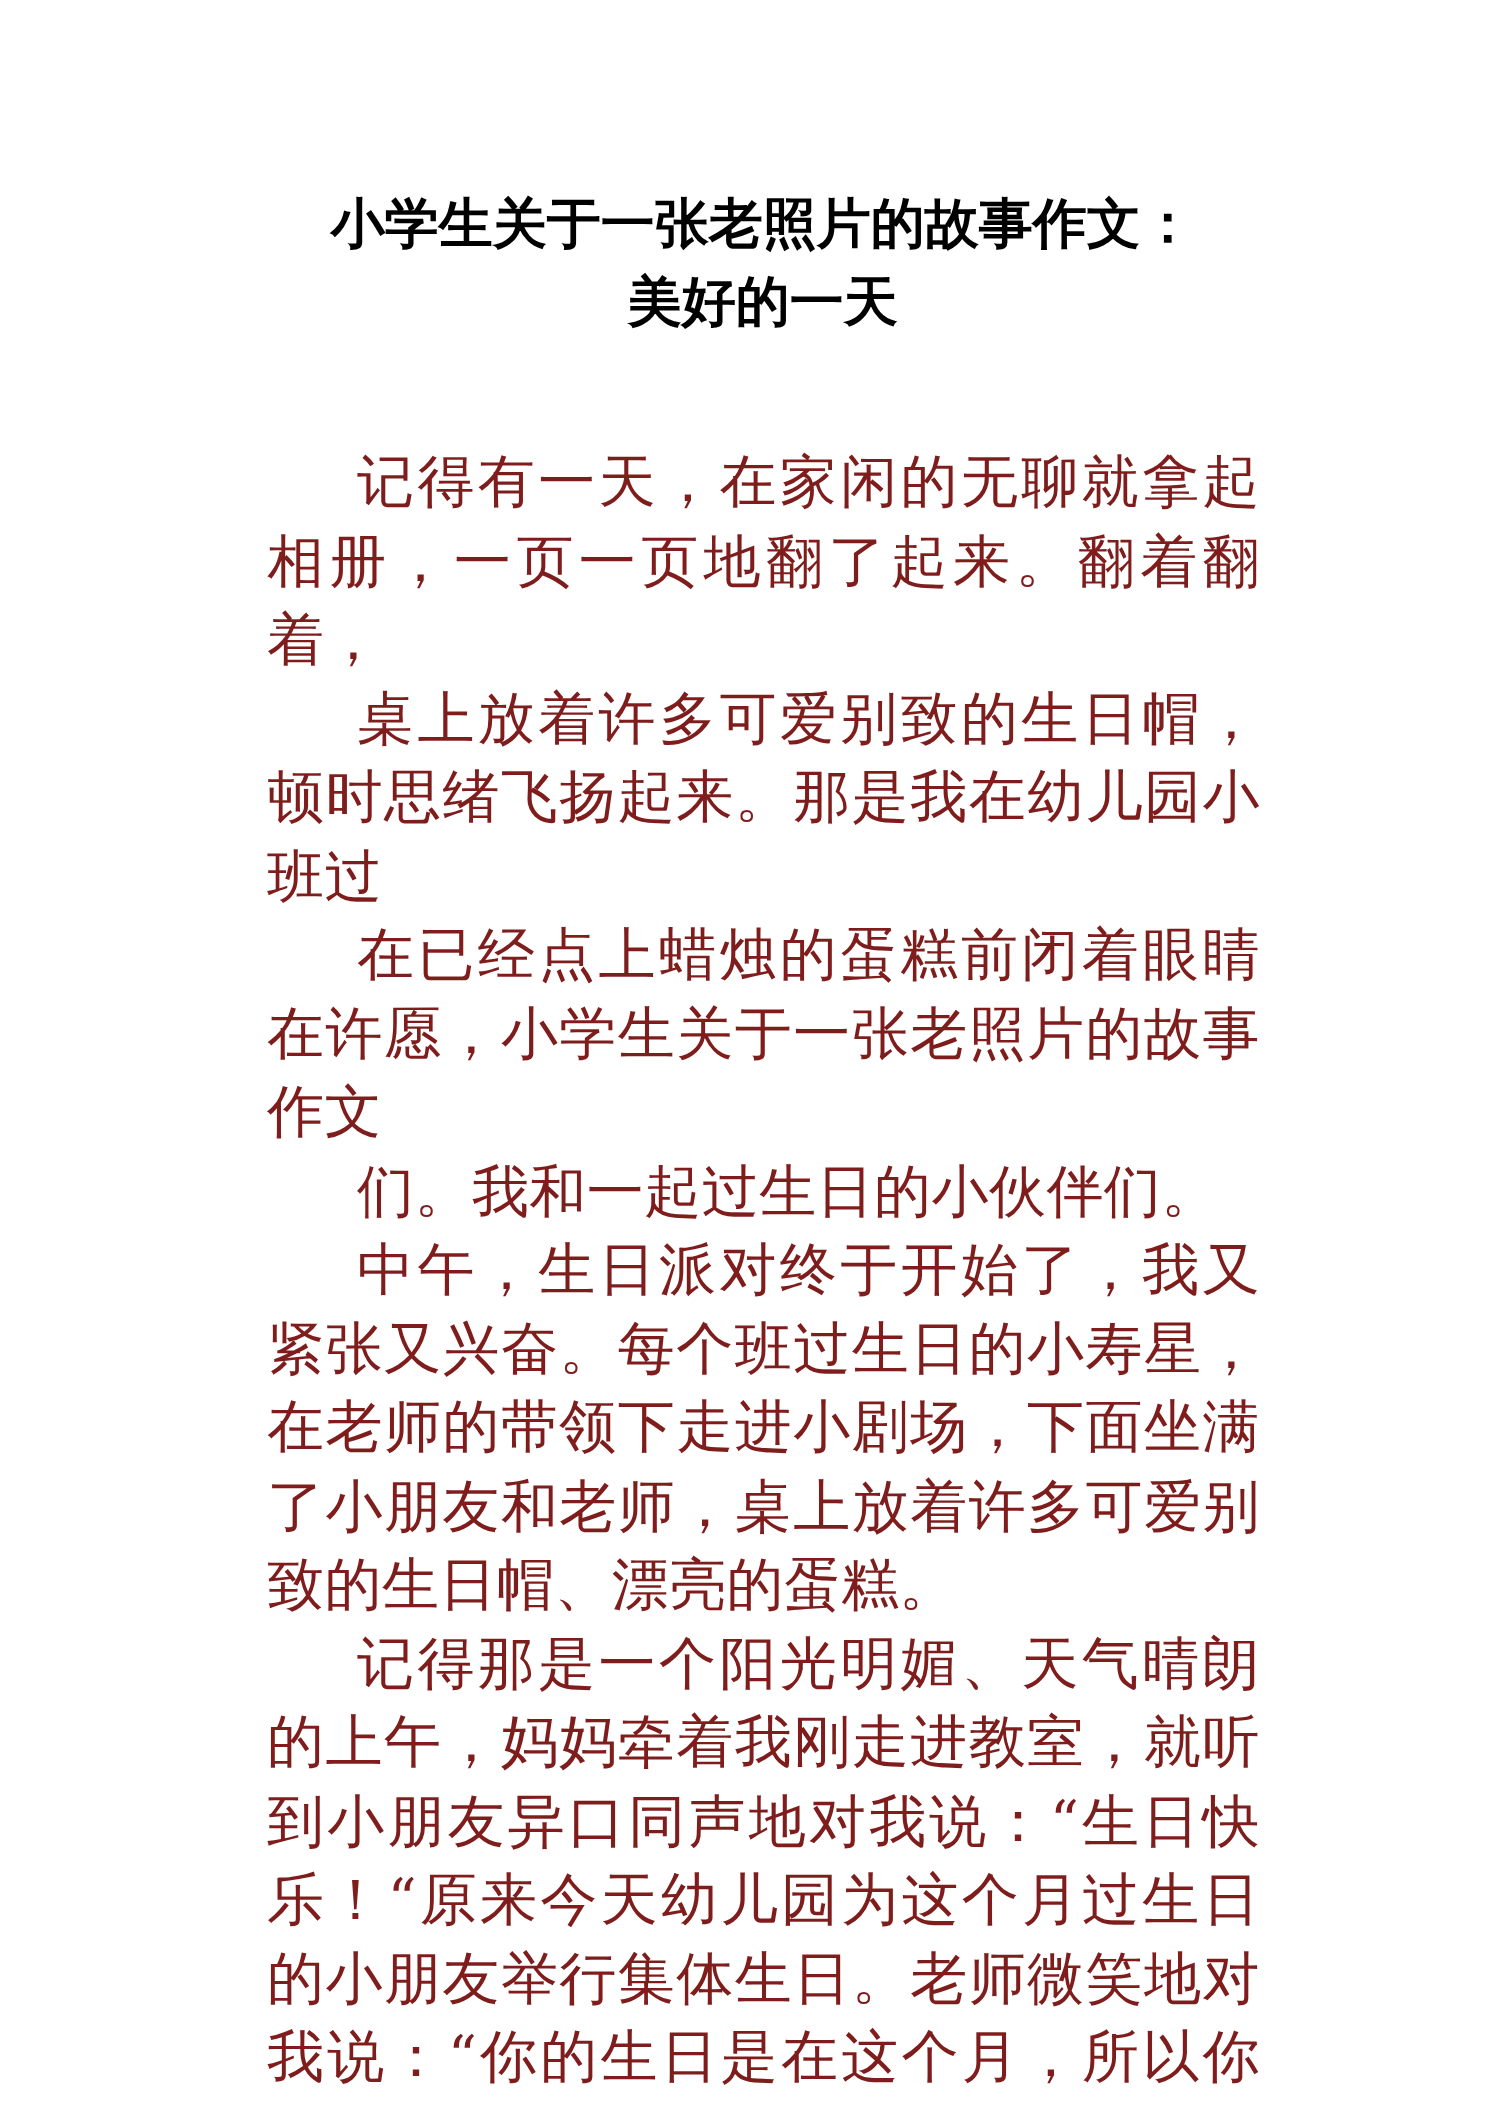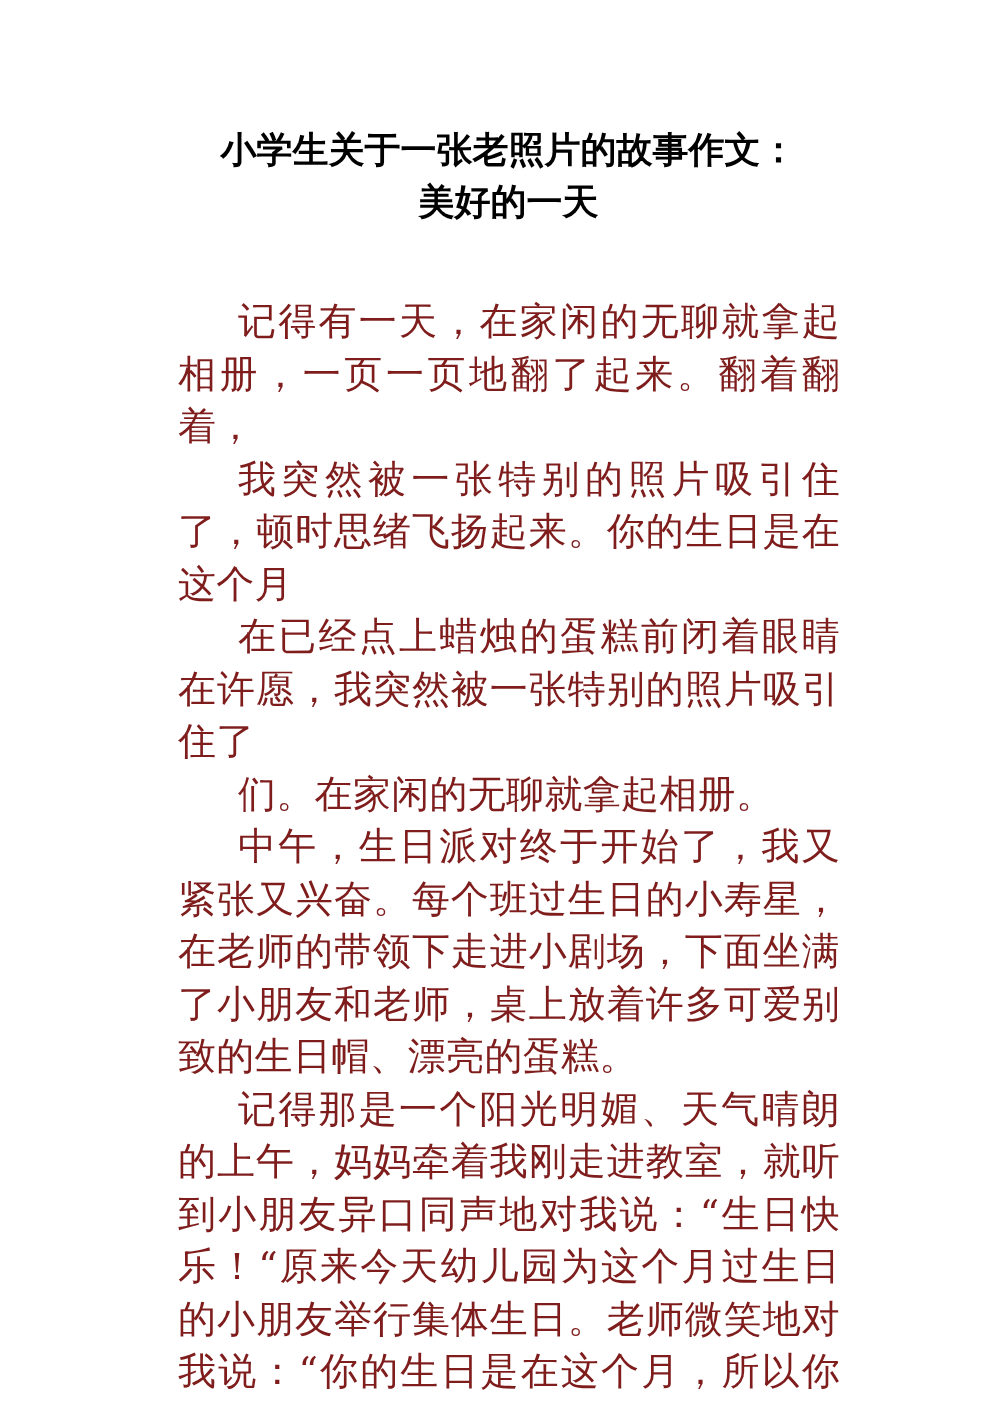--- a/index.html
+++ b/index.html
@@ -62,19 +62,19 @@
 <body>
 
 <div class="page">
   <div class="title">
     <span class="title-line">小学生关于一张老照片的故事作文：</span>
     <span class="title-line">美好的一天</span>
   </div>
 
   <div class="body">
     <p class="para">记得有一天，在家闲的无聊就拿起相册，一页一页地翻了起来。翻着翻着，</p>
-    <p class="para">我突然被一张特别的照片吸引住了，顿时思绪飞扬起来。你的生日是在这个月</p>
-    <p class="para">在已经点上蜡烛的蛋糕前闭着眼睛在许愿，我突然被一张特别的照片吸引住了</p>
-    <p class="para">们。在家闲的无聊就拿起相册。</p>
+    <p class="para">桌上放着许多可爱别致的生日帽，顿时思绪飞扬起来。那是我在幼儿园小班过</p>
+    <p class="para">在已经点上蜡烛的蛋糕前闭着眼睛在许愿，小学生关于一张老照片的故事作文</p>
+    <p class="para">们。我和一起过生日的小伙伴们。</p>
     <p class="para">中午，生日派对终于开始了，我又紧张又兴奋。每个班过生日的小寿星，在老师的带领下走进小剧场，下面坐满了小朋友和老师，桌上放着许多可爱别致的生日帽、漂亮的蛋糕。</p>
     <p class="para">记得那是一个阳光明媚、天气晴朗的上午，妈妈牵着我刚走进教室，就听到小朋友异口同声地对我说：“生日快乐！“原来今天幼儿园为这个月过生日的小朋友举行集体生日。老师微笑地对我说：“你的生日是在这个月，所以你今天是我们幼儿园的小寿星。”我高兴得眉开眼笑。</p>
   </div>
 </div>
 
 </body></html>

